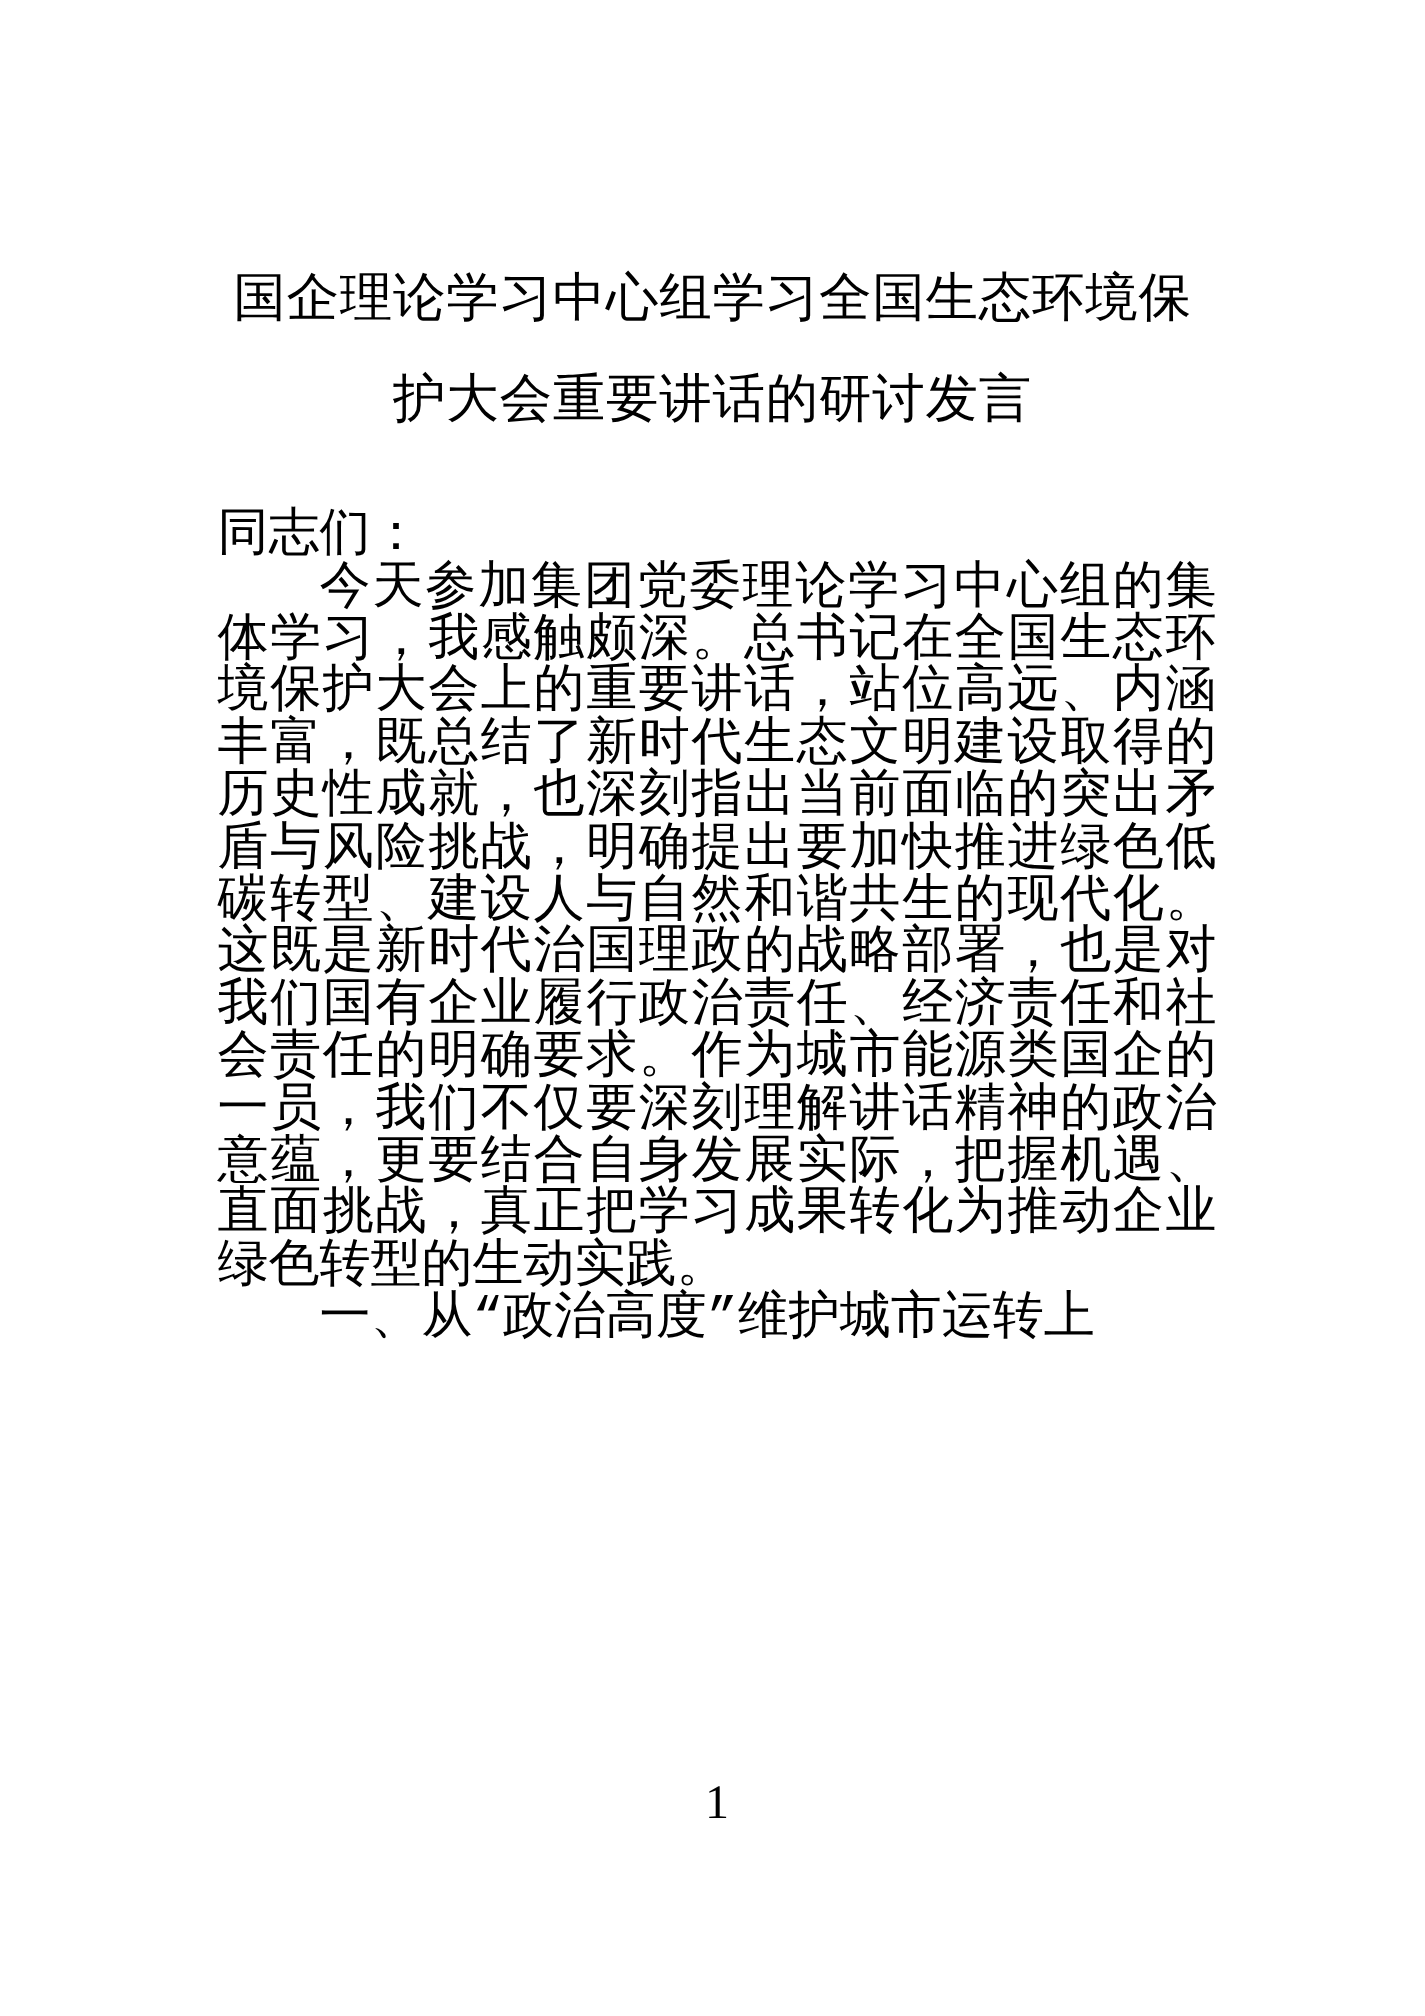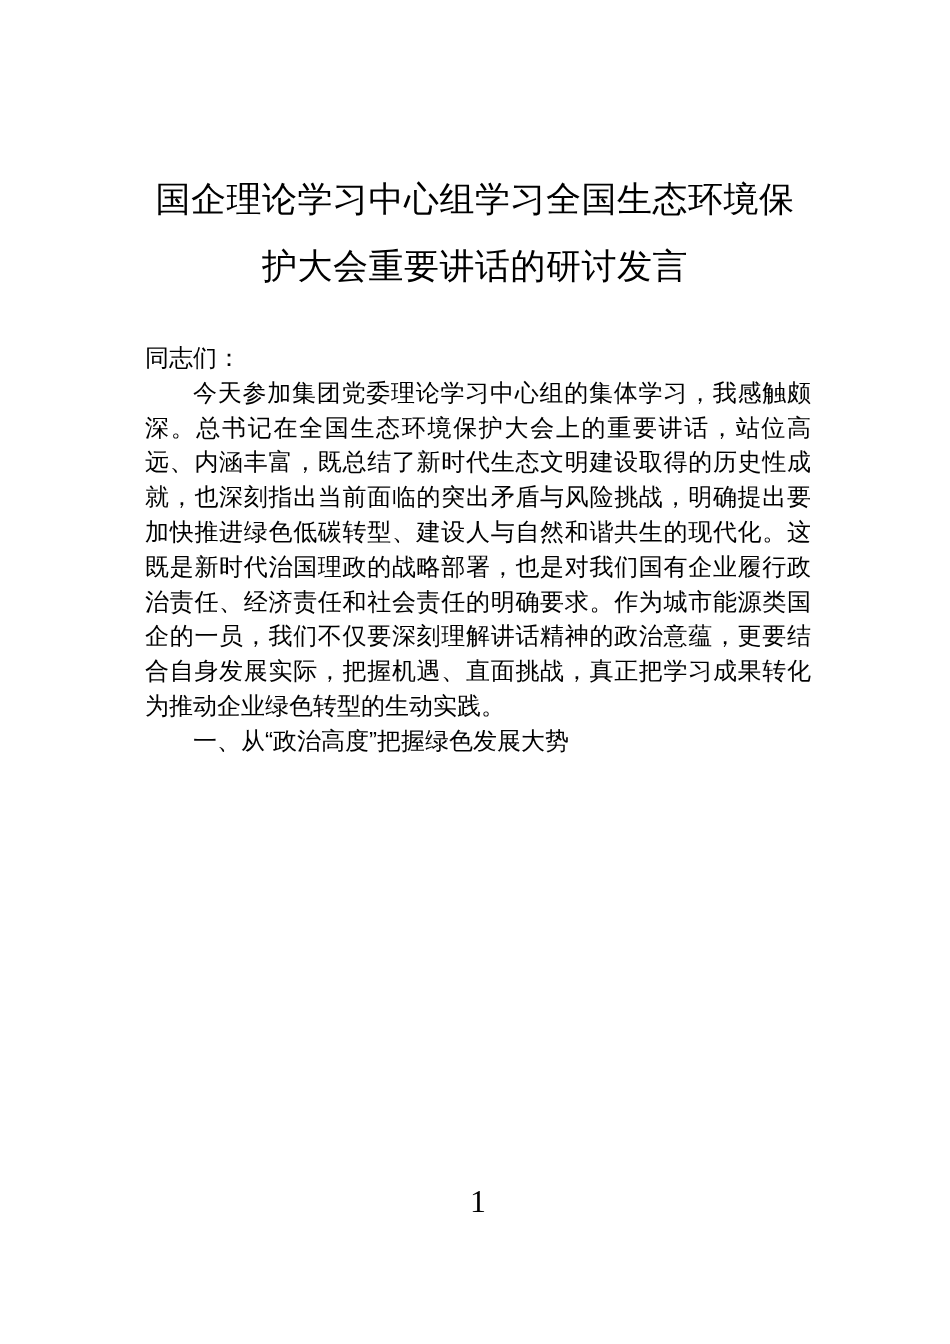--- a/index.html
+++ b/index.html
@@ -27,25 +27,26 @@
     font-weight: normal;
     text-align: center;
     word-break: break-all;
     letter-spacing: 0.5px;
   }
   .doc-body {
     position: absolute;
     top: 341px;
     left: 145px;
     width: 666px;
-    font-size: 24px;
+    font-size: 34px;
     line-height: 34.8px;
     text-align: justify;
     text-justify: inter-ideograph;
     word-break: break-all;
+    font-family: Liberation Mono, monospace;
   }
   .doc-body p {
     margin: 0;
     padding: 0;
   }
   .para {
     text-indent: 2em;
   }
   .salutation {
     text-indent: 0;
@@ -65,18 +66,18 @@
 </head>
 <body>
 
 <div class="page">
 
   <h1 class="doc-title">国企理论学习中心组学习全国生态环境保护大会重要讲话的研讨发言</h1>
 
   <div class="doc-body">
     <p class="salutation">同志们：</p>
     <p class="para">今天参加集团党委理论学习中心组的集体学习，我感触颇深。总书记在全国生态环境保护大会上的重要讲话，站位高远、内涵丰富，既总结了新时代生态文明建设取得的历史性成就，也深刻指出当前面临的突出矛盾与风险挑战，明确提出要加快推进绿色低碳转型、建设人与自然和谐共生的现代化。这既是新时代治国理政的战略部署，也是对我们国有企业履行政治责任、经济责任和社会责任的明确要求。作为城市能源类国企的一员，我们不仅要深刻理解讲话精神的政治意蕴，更要结合自身发展实际，把握机遇、直面挑战，真正把学习成果转化为推动企业绿色转型的生动实践。</p>
-    <p class="para">一、从“政治高度”把握绿色发展大势</p>
+    <p class="para">一、从“政治高度”维护城市运转上</p>
   </div>
 
   <div class="page-number">1</div>
 
 </div>
 
 </body></html>

